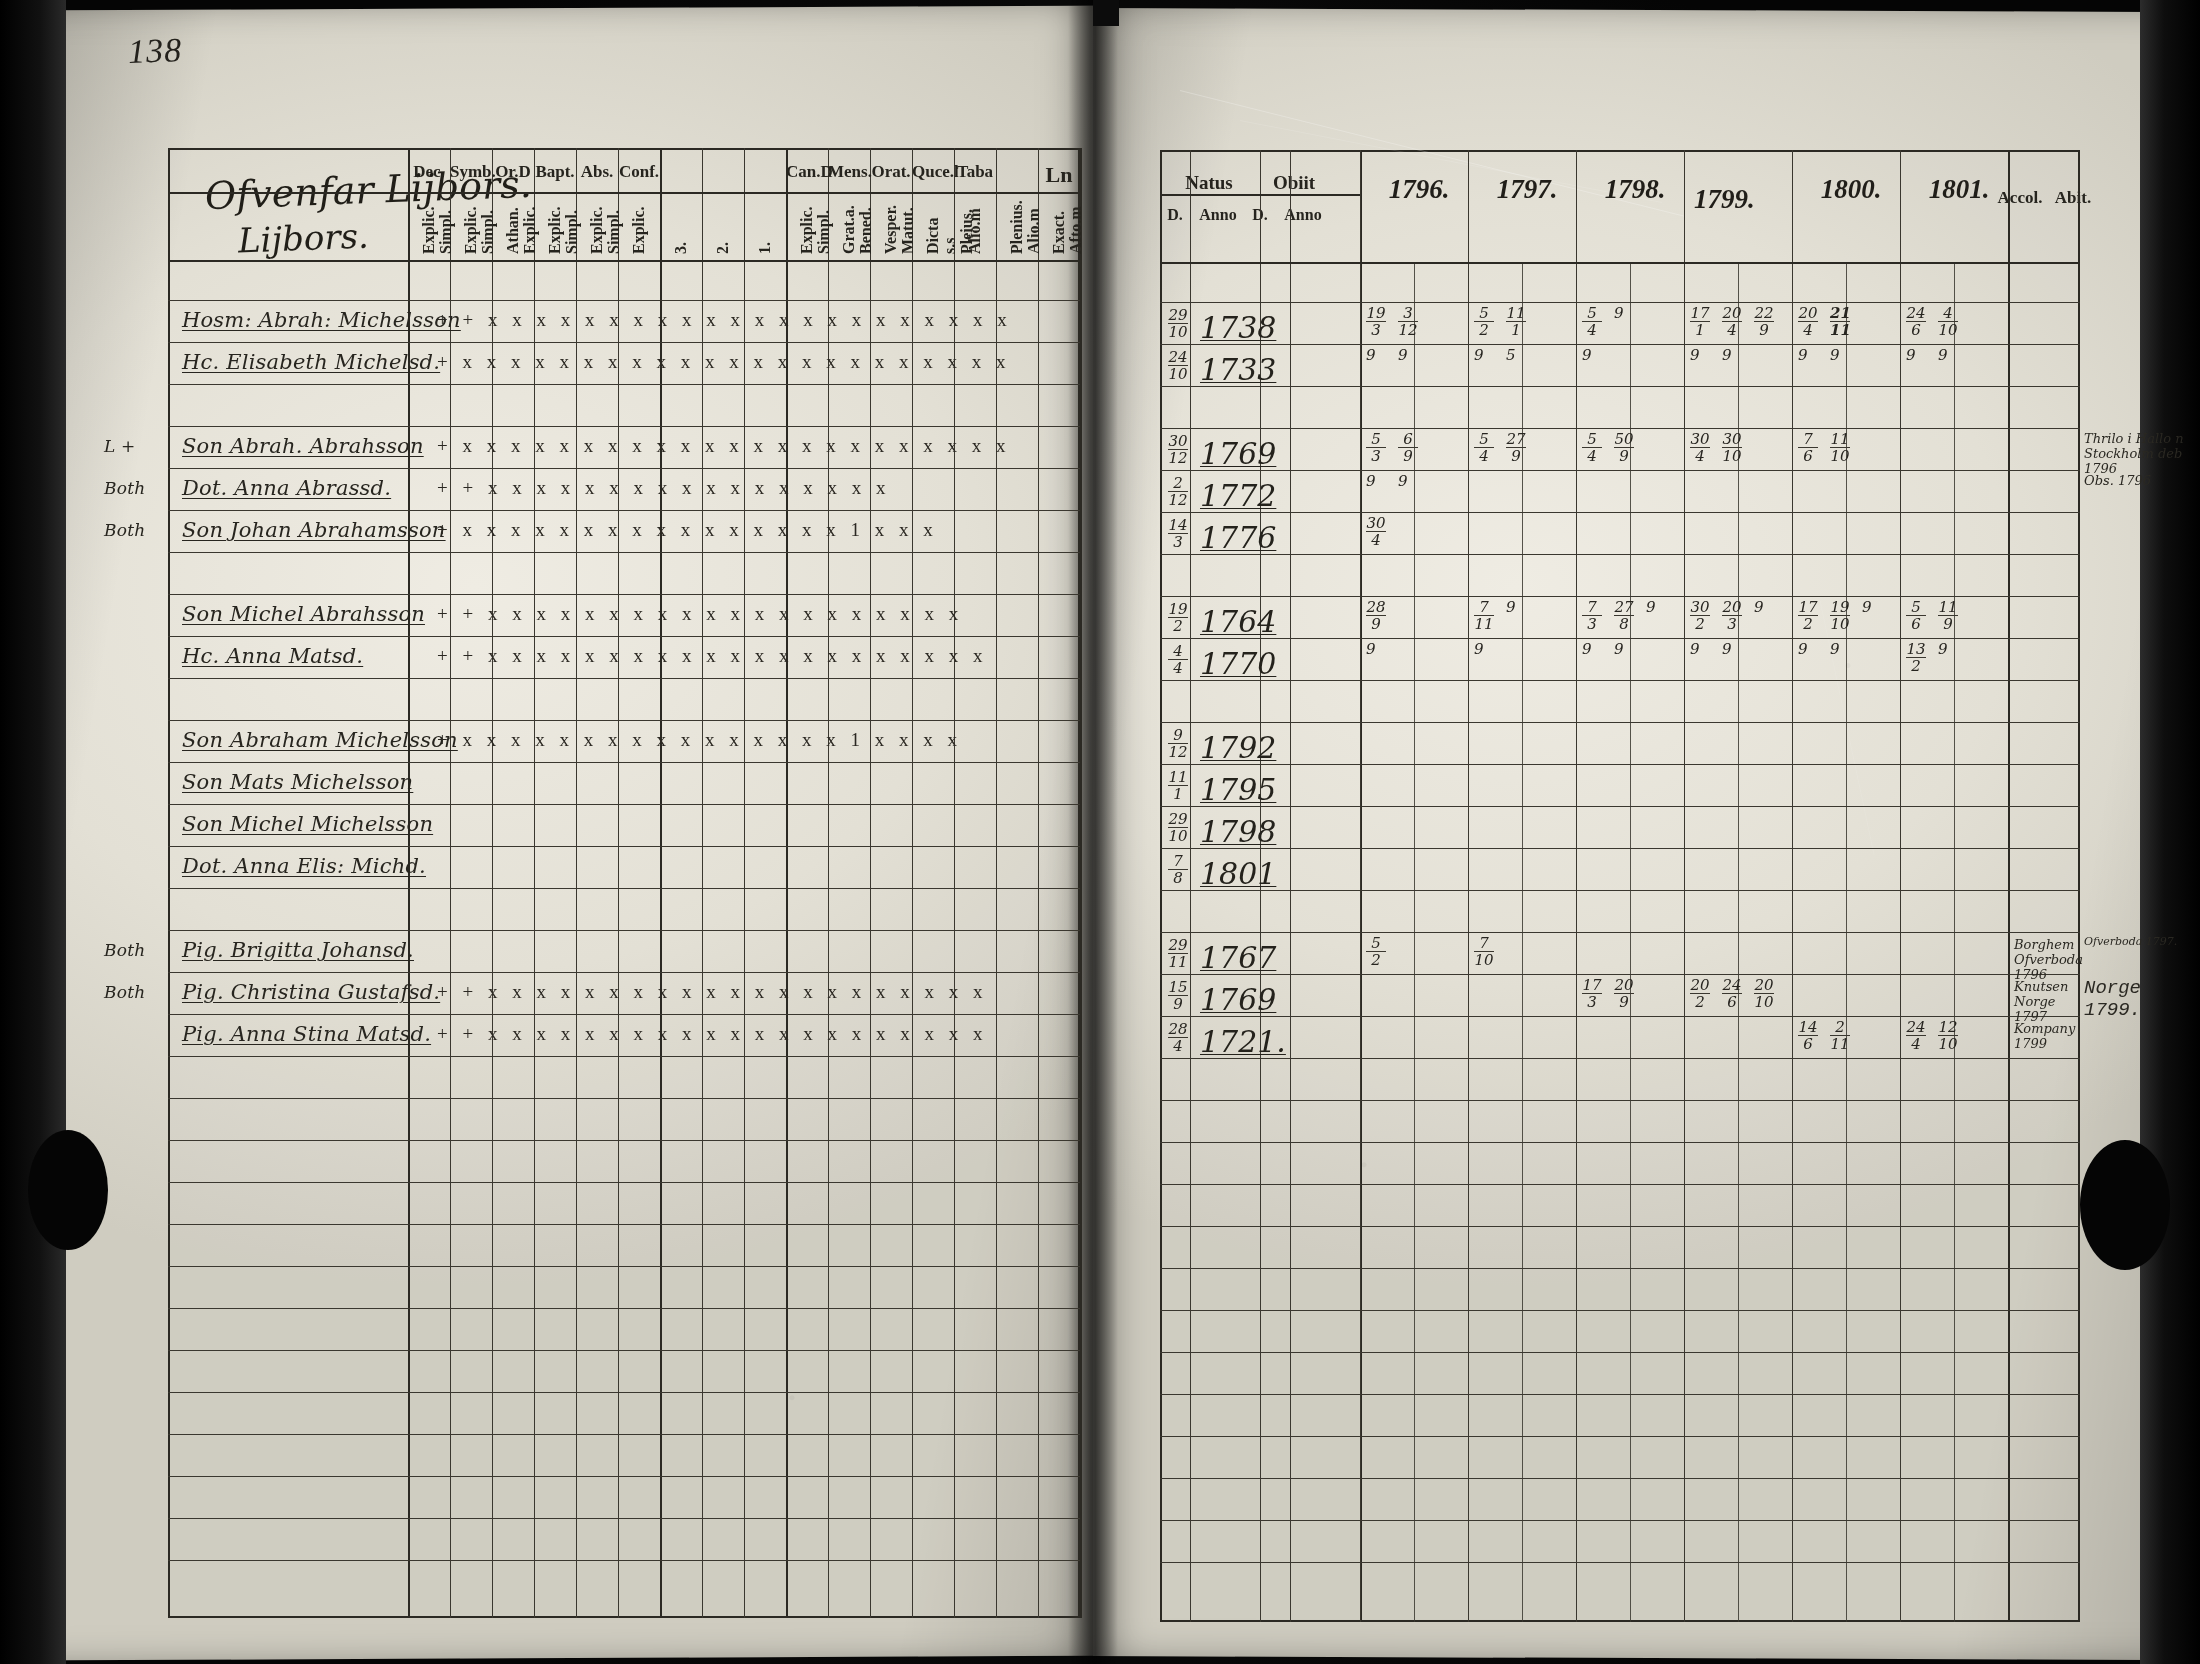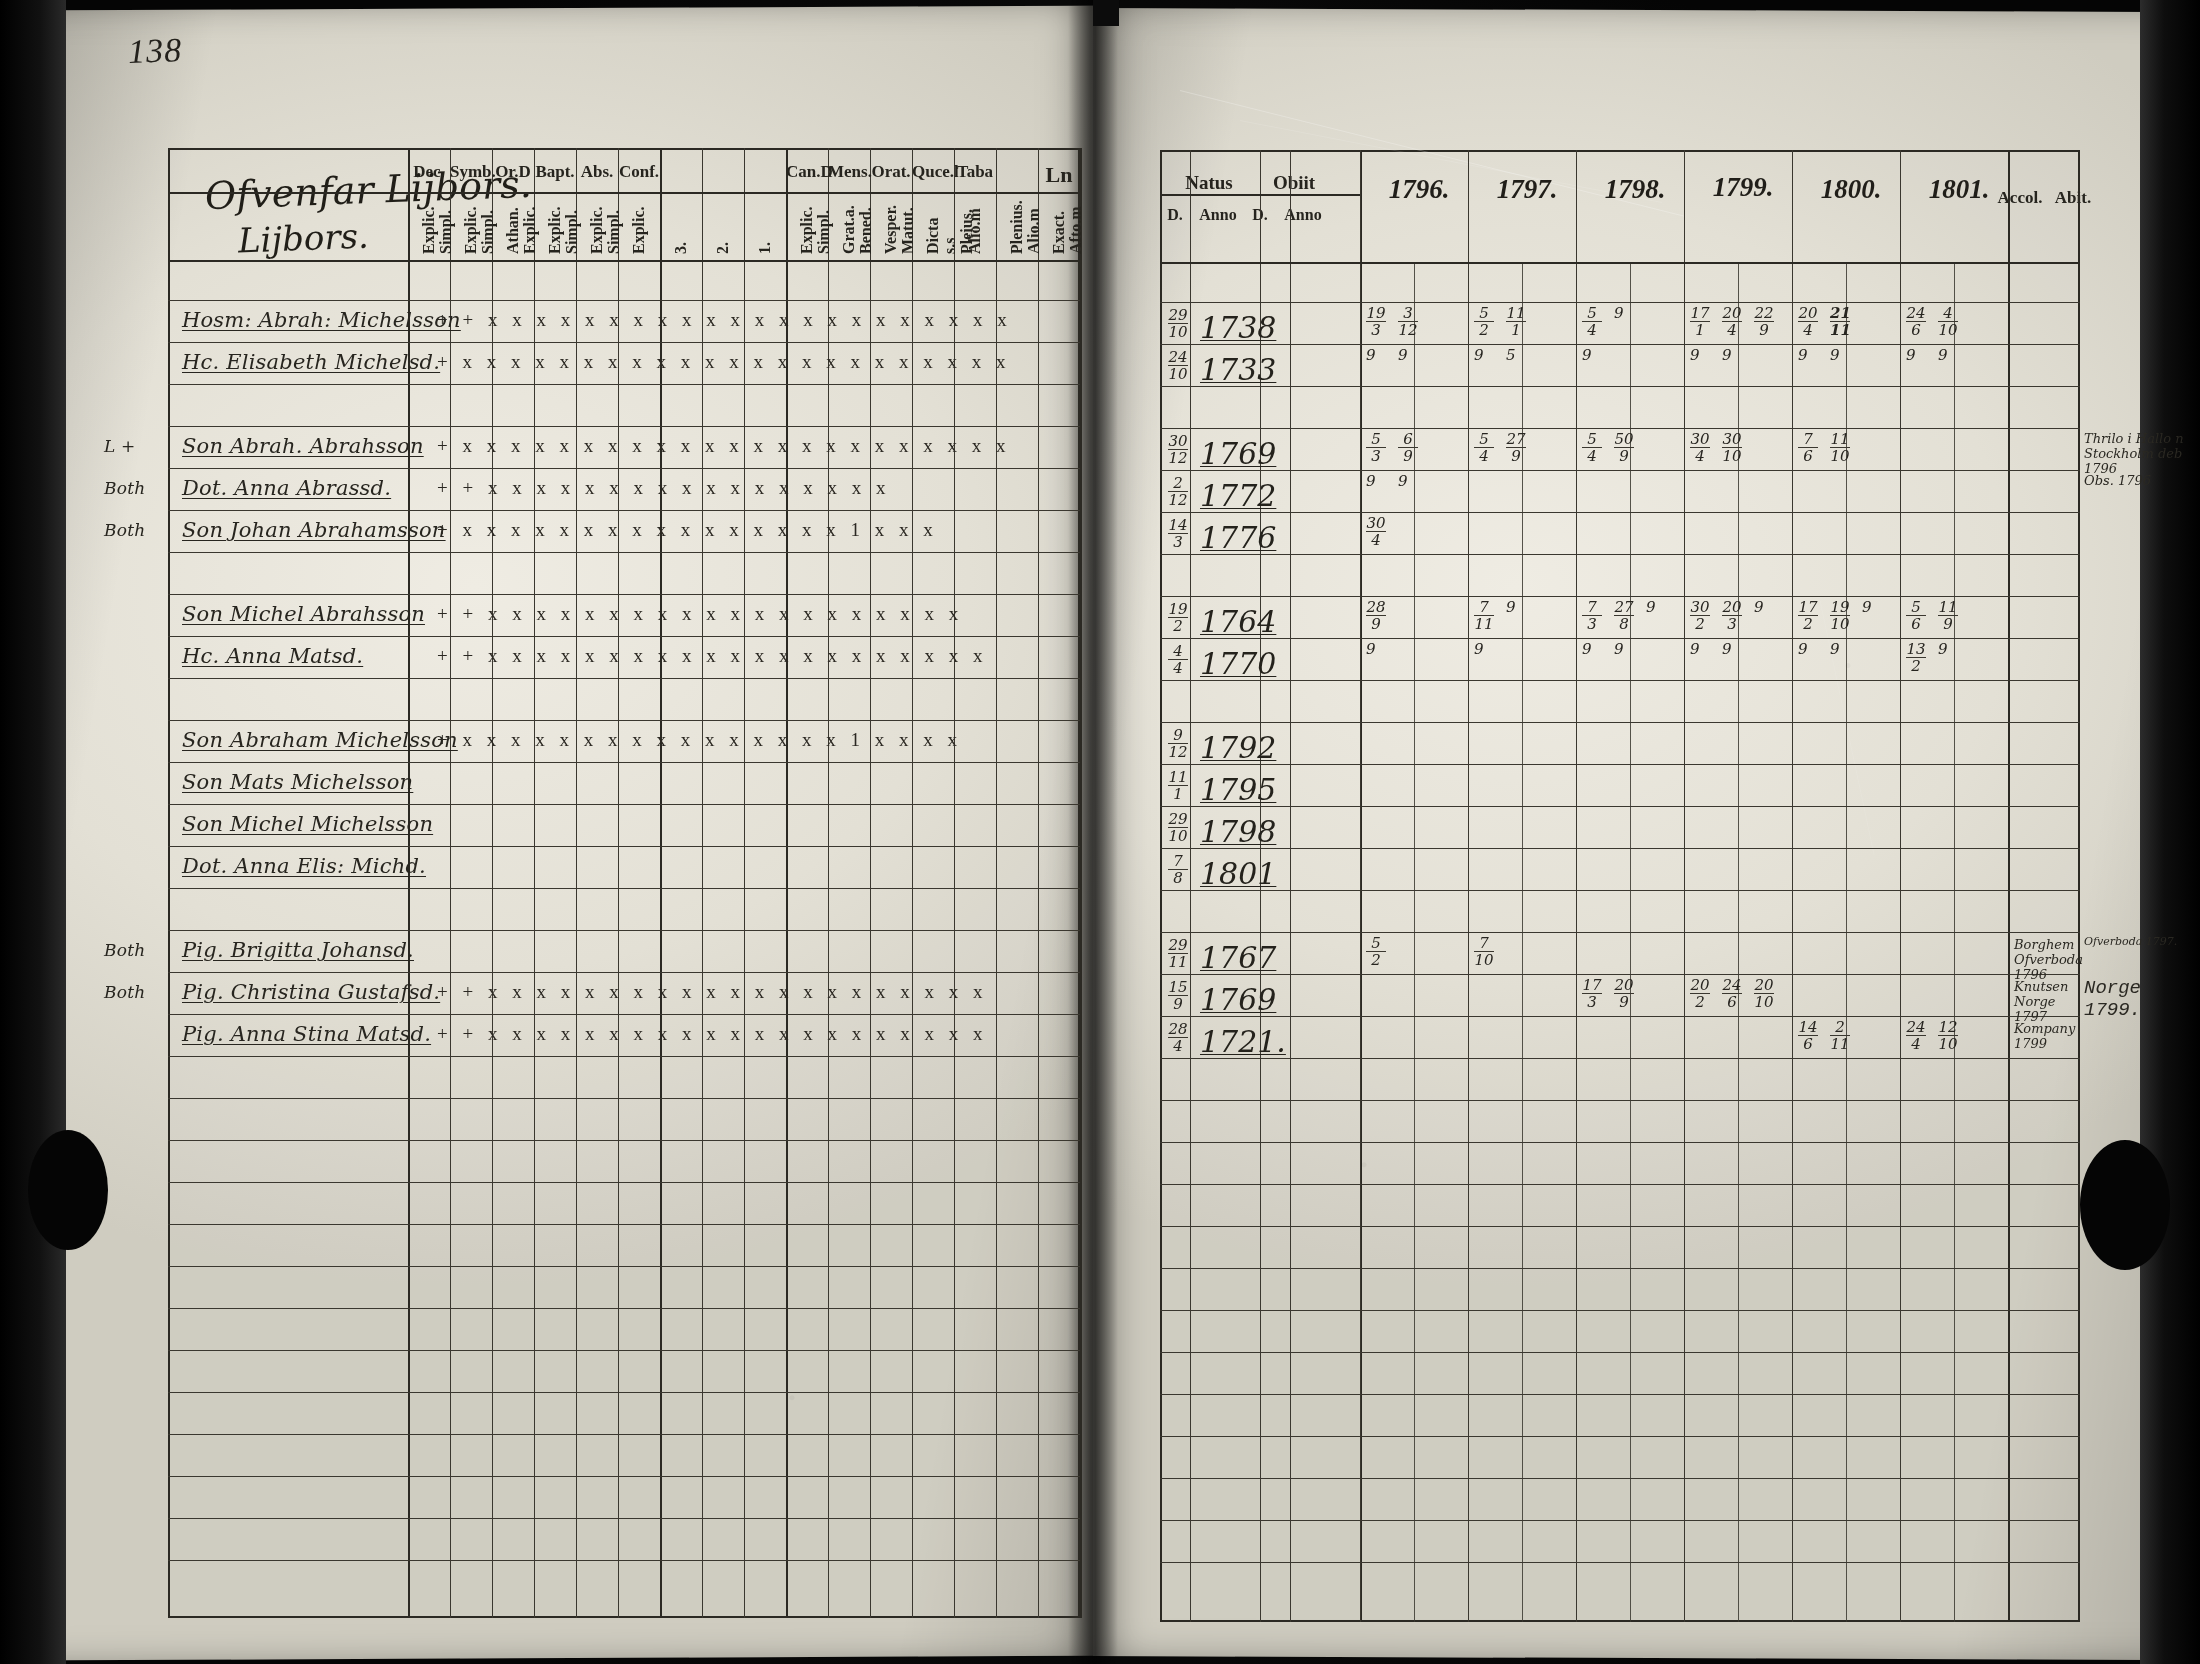--- a/index.html
+++ b/index.html
@@ -417,21 +417,21 @@
     <div class="hline" style="left: 1160px; top: 1310px; width: 920px;"></div>
     <div class="hline" style="left: 1160px; top: 1352px; width: 920px;"></div>
     <div class="hline" style="left: 1160px; top: 1394px; width: 920px;"></div>
     <div class="hline" style="left: 1160px; top: 1436px; width: 920px;"></div>
     <div class="hline" style="left: 1160px; top: 1478px; width: 920px;"></div>
     <div class="hline" style="left: 1160px; top: 1520px; width: 920px;"></div>
     <div class="hline" style="left: 1160px; top: 1562px; width: 920px;"></div>
     <div class="hdr-year" style="left: 1370px; top: 174px; width: 98px; text-align: center;">1796.</div>
     <div class="hdr-year" style="left: 1478px; top: 174px; width: 98px; text-align: center;">1797.</div>
     <div class="hdr-year" style="left: 1586px; top: 174px; width: 98px; text-align: center;">1798.</div>
-    <div class="hdr-year" style="left: 1694px; top: 172px; width: 98px; text-align: center;">1799.</div>
+    <div class="hdr-year" style="left: 1694px; top: 184px; width: 98px; text-align: left;">1799.</div>
     <div class="hdr-year" style="left: 1802px; top: 174px; width: 98px; text-align: center;">1800.</div>
     <div class="hdr-year" style="left: 1910px; top: 174px; width: 98px; text-align: center;">1801.</div>
     <div class="frac" style="left: 1168px; top: 308px;">
       <span class="n">29</span>
       <span class="bar"></span>
       <span class="d">10</span>
     </div>
     <div class="yr" style="left: 1200px; top: 310px;">1738</div>
     <div class="frac" style="left: 1366px; top: 306px;">
       <span class="n">19</span>

